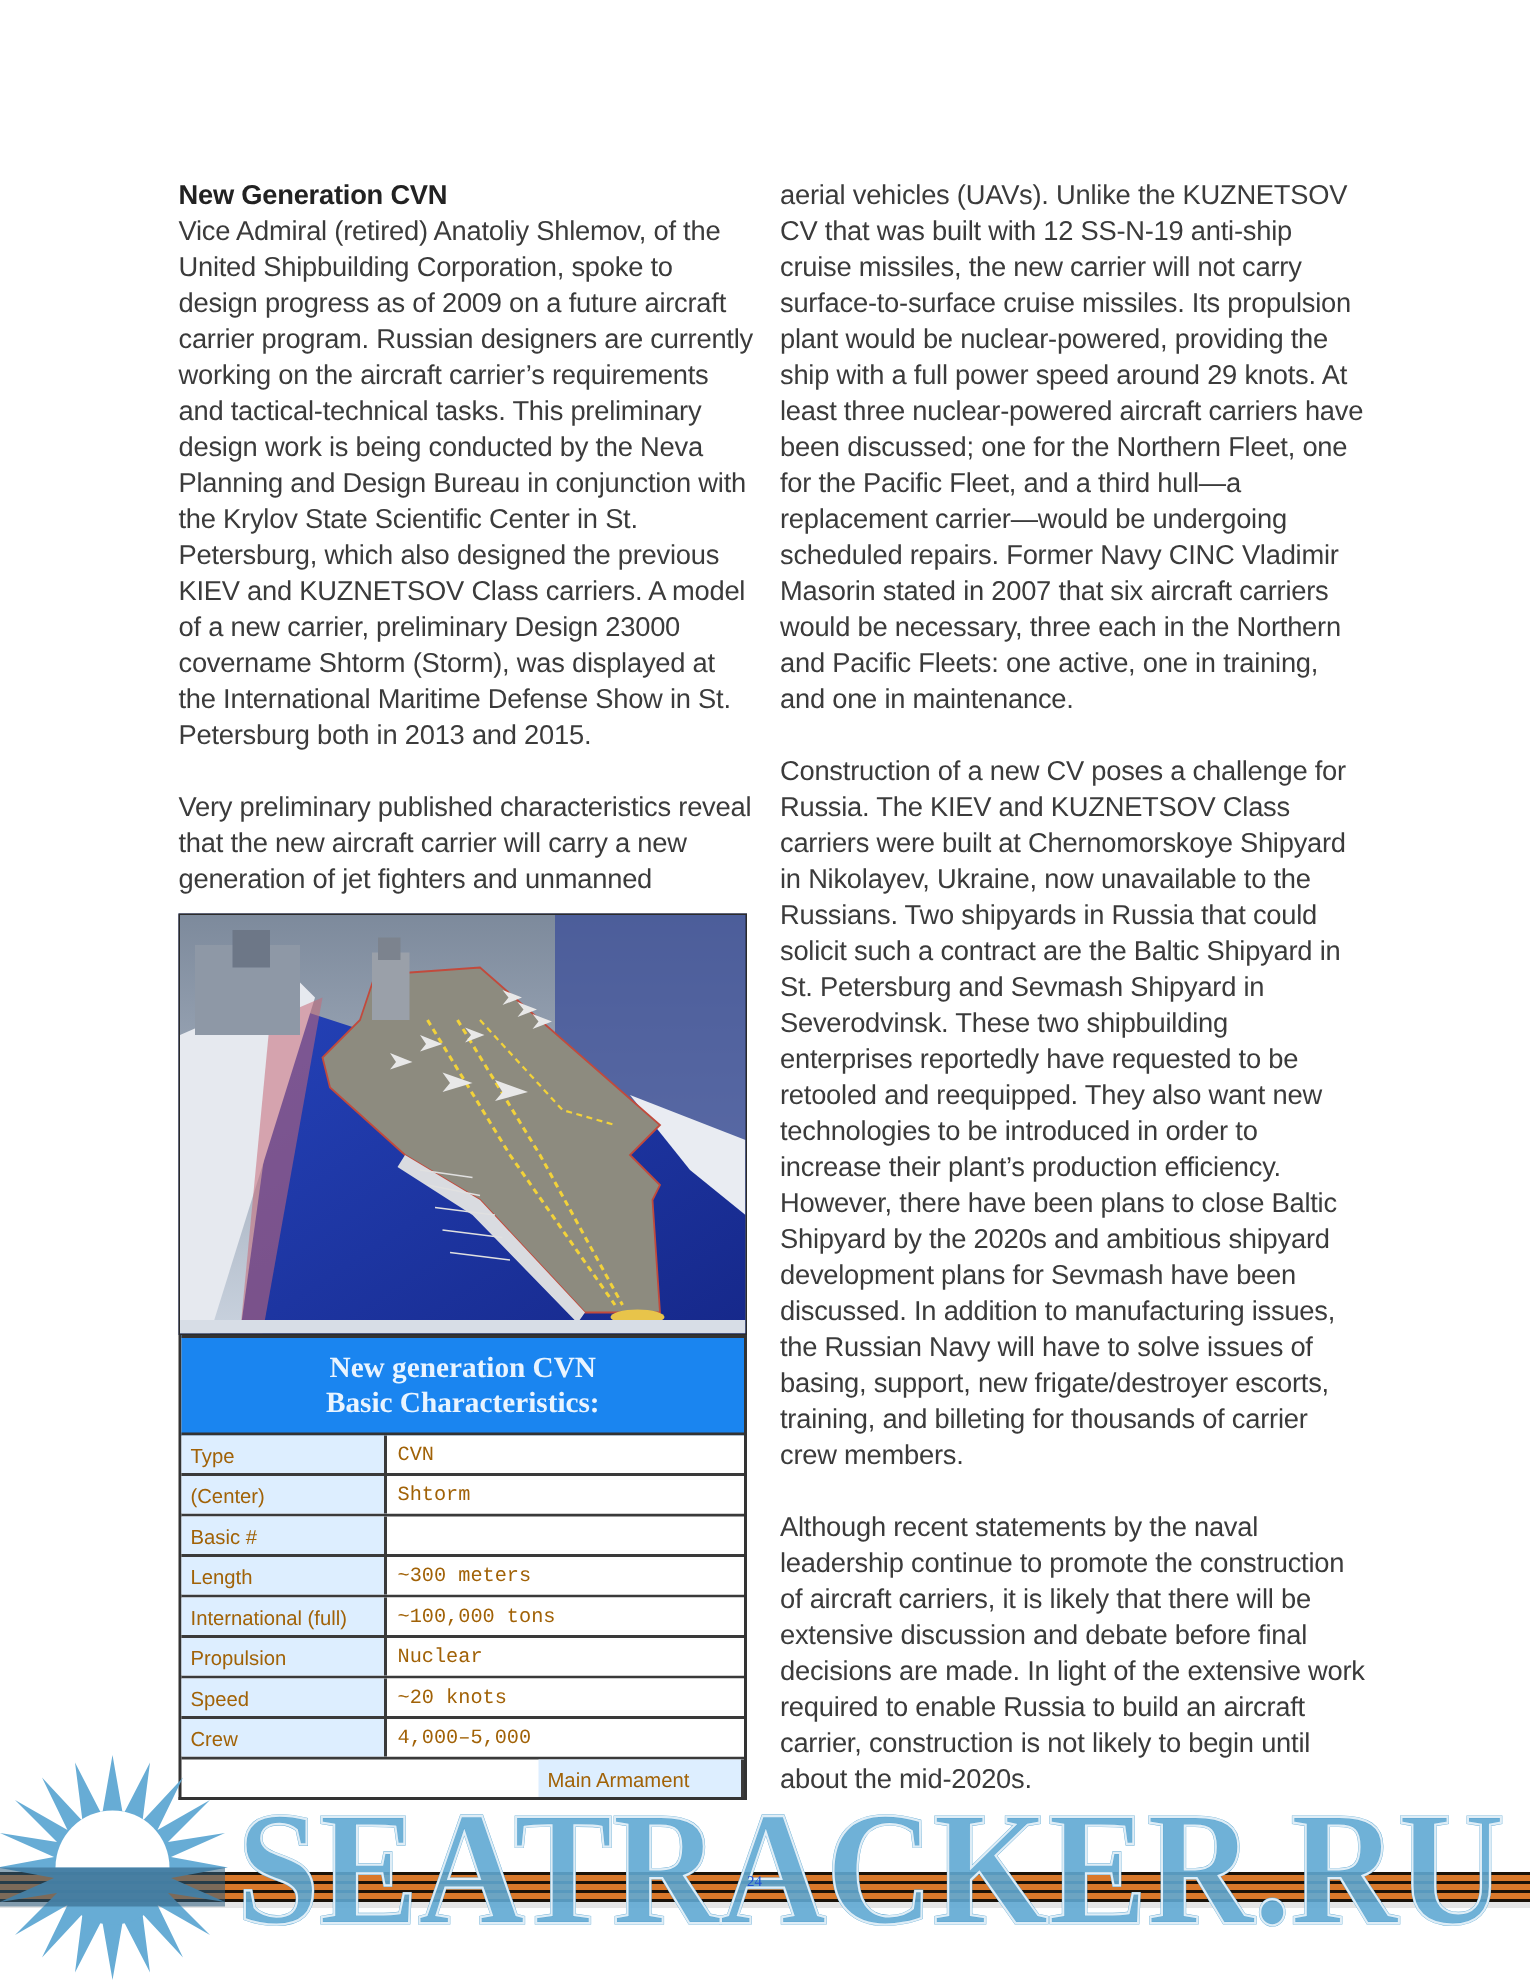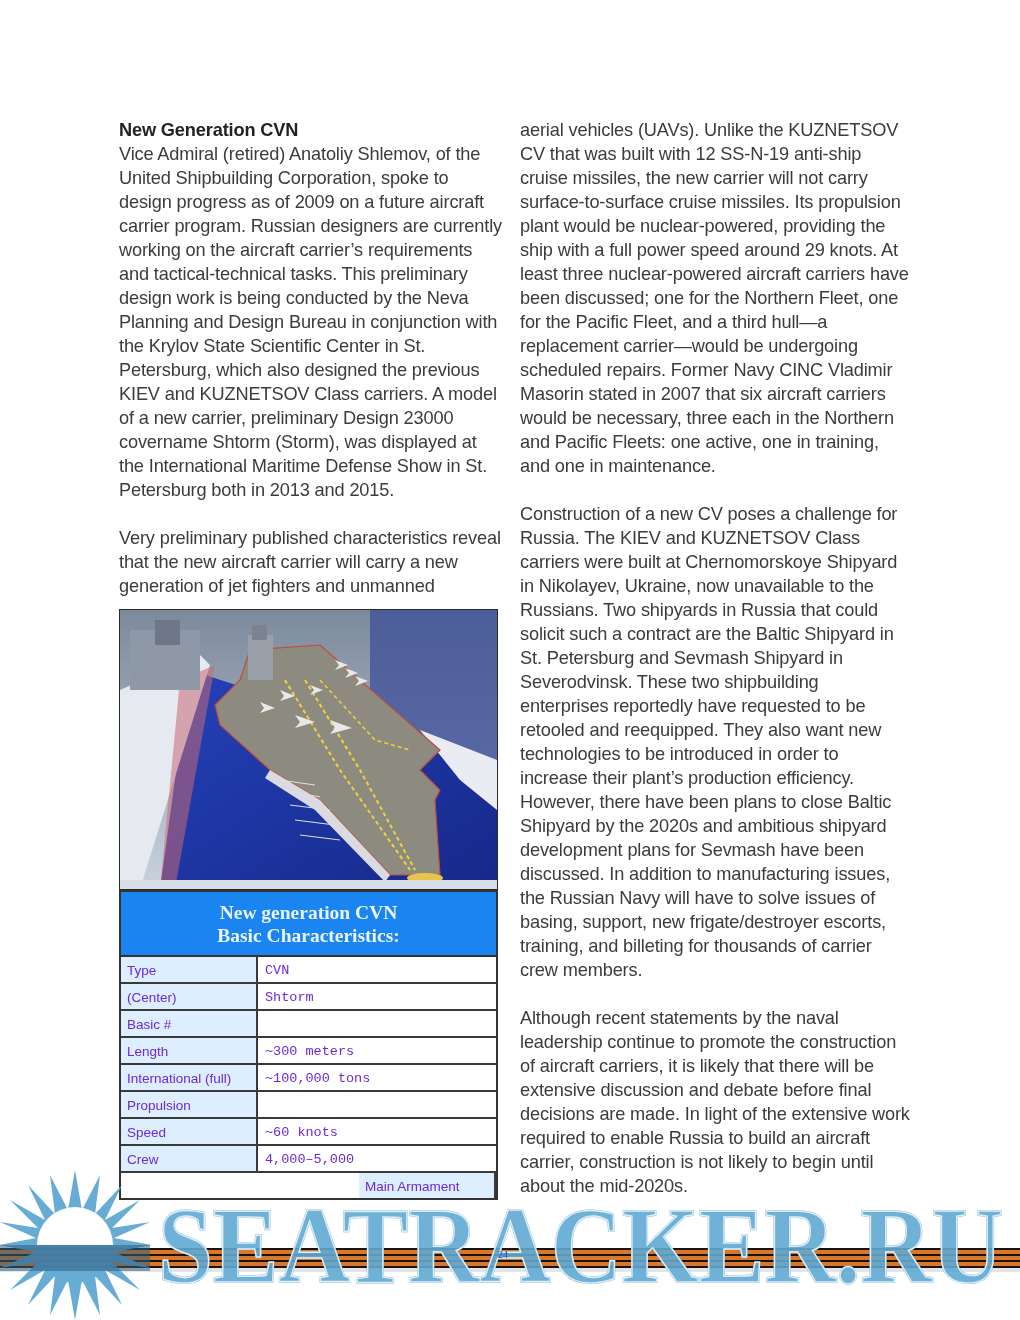--- a/index.html
+++ b/index.html
@@ -79,21 +79,21 @@
       text-align: center;
       padding: 9px 0 8px 0;
       border-top: 2px solid #333333;
       border-bottom: 2px solid #333333;
     }
     .spec-row {
       display: flex;
       height: 25px;
       border-bottom: 2px solid #3a3a3a;
       font-size: 13.5px;
-      color: #6d28d9;
+      color: #a16207;
     }
     .spec-row:last-child { border-bottom: none; justify-content: flex-end; }
     .spec-label {
       width: 137px;
       background: #ddeeff;
       border-right: 2px solid #3a3a3a;
       padding: 6px 0 0 6px;
       box-sizing: border-box;
       white-space: nowrap;
     }
@@ -219,24 +219,25 @@
   <div class="spec-row">
     <div class="spec-label">Length</div>
     <div class="spec-value">~300 meters</div>
   </div>
   <div class="spec-row">
     <div class="spec-label">International (full)</div>
     <div class="spec-value">~100,000 tons</div>
   </div>
   <div class="spec-row">
     <div class="spec-label">Propulsion</div>
+    <div class="spec-value">Nuclear</div>
   </div>
   <div class="spec-row">
     <div class="spec-label">Speed</div>
-    <div class="spec-value">~60 knots</div>
+    <div class="spec-value">~20 knots</div>
   </div>
   <div class="spec-row">
     <div class="spec-label">Crew</div>
     <div class="spec-value">4,000–5,000</div>
   </div>
   <div class="spec-row">
     <div class="spec-label">Main Armament</div>
   </div>
 </div>
 

